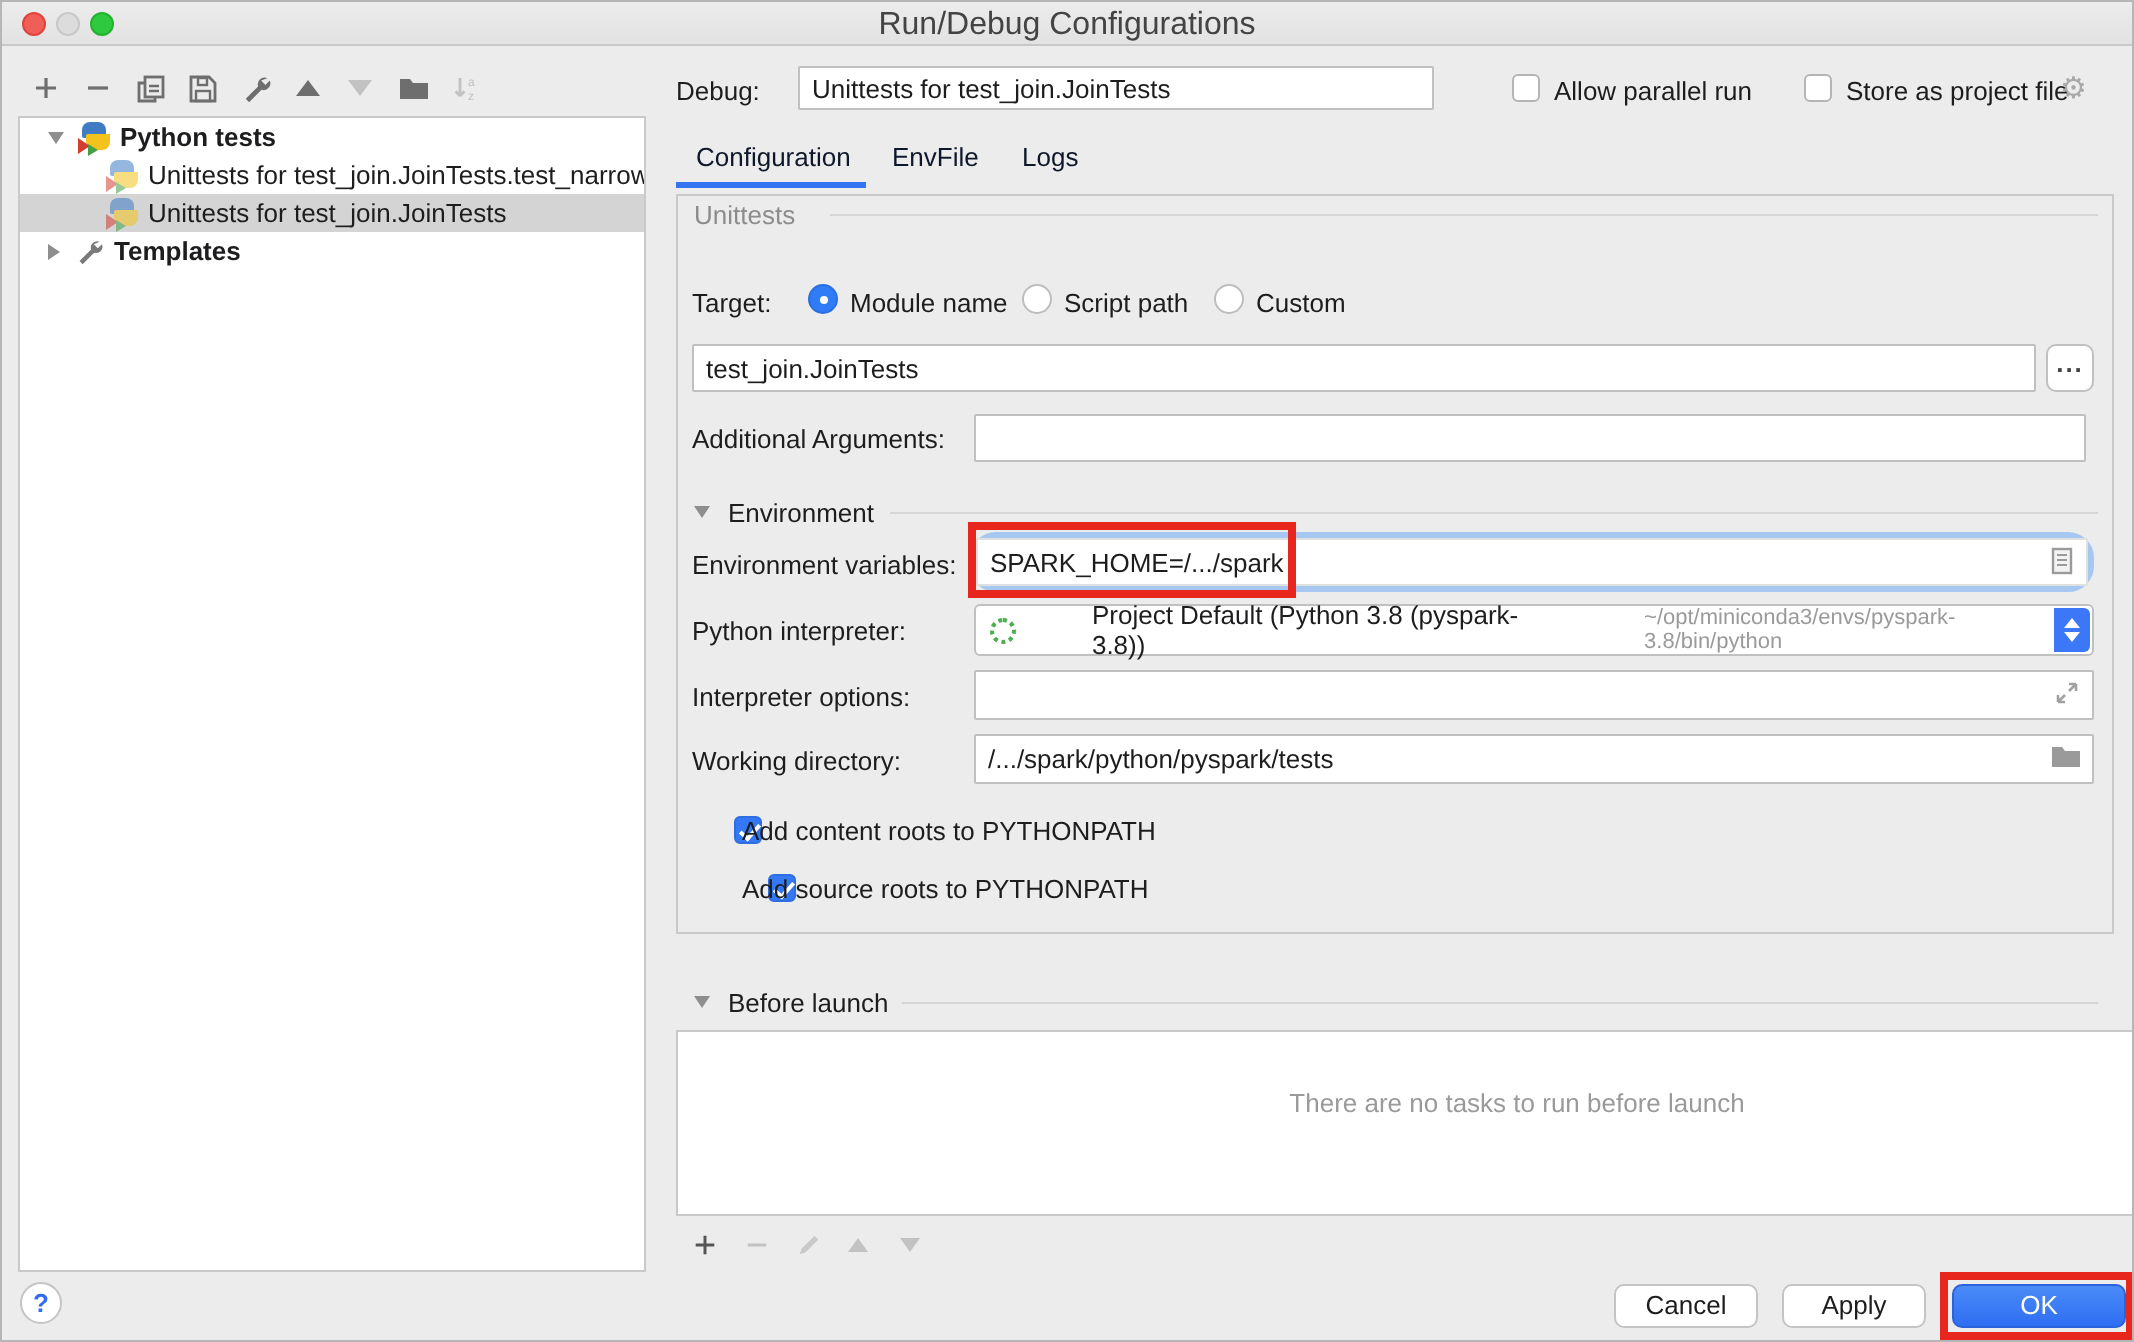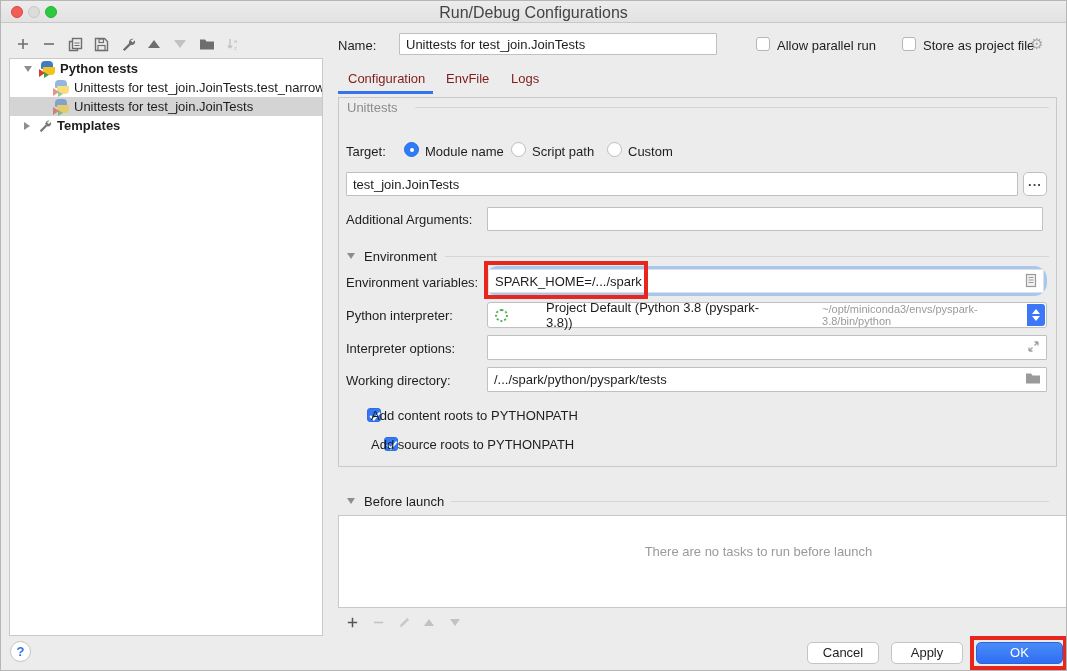--- a/index.html
+++ b/index.html
@@ -53,21 +53,21 @@
   
   input.txt { background:#fff; border:1px solid #c0c0c0; border-radius:1px;
     font-family:"Liberation Sans",sans-serif; font-size:13px; color:#1d1d1f; padding:0 6px; outline:none; }
   .cbx { width:14px; height:14px; border:1px solid #b5b5b5; border-radius:3px; background:#fff; display:inline-block; }
   .cbx.on { background:#3478f6; border-color:#2e6ee0; position:relative; }
   .cbx.on::after { content:""; position:absolute; left:4px; top:1px; width:4px; height:8px;
     border:solid #fff; border-width:0 2px 2px 0; transform:rotate(42deg); }
   .gear { color:#a9a9a9; font-size:15px; }
 
   
-  .tab { position:absolute; top:70px; font-size:13px; color:#7f1d1d; cursor:default; }
+  .tab { position:absolute; top:70px; font-size:13px; color:#0f172a; cursor:default; }
   .tab-underline { position:absolute; left:337px; top:90px; width:95px; height:3px; background:#3574f0; }
 
   
   .panel { position:absolute; left:337px; top:96px; width:719px; height:370px; border:1px solid #c9c9c9; }
   .gray-lbl { color:#8c8c8c; }
   .hair { position:absolute; height:1px; background:#d6d6d6; }
 
   .radio { width:15px; height:15px; border-radius:50%; background:#fff; border:1px solid #bdbdbd; display:inline-block; }
   .radio.on { background:#2f7cf6; border-color:#2a6fe0; position:relative; }
   .radio.on::after { content:""; position:absolute; left:4.5px; top:4.5px; width:4px; height:4px; border-radius:50%; background:#fff; }
@@ -196,21 +196,21 @@
     <span class="ic" style="margin-right:5px">
       <svg width="14" height="14" viewBox="0 0 16 16">
           <path d="M13.5 2.2a3.6 3.6 0 0 0-4.9 4.4L2 13.2 3.8 15l6.6-6.6a3.6 3.6 0 0 0 4.4-4.9L12.5 5.8 10.2 3.5z" fill="#7a7a7a"></path>
         </svg>
       </span>
     <span class="lbl bold">Templates</span>
   </div>
 </div>
 
 
-<div class="abs" style="left:337px; top:37px">Name:</div>
+<div class="abs" style="left:337px; top:37px">Debug:</div>
 <input class="txt abs" style="left: 398px; top: 32px; width: 318px; height: 22px;" value="Unittests for test_join.JoinTests">
 <span class="cbx abs" style="left:755px; top:36px"></span>
 <span class="abs" style="left:776px; top:37px">Allow parallel run</span>
 <span class="cbx abs" style="left:901px; top:36px"></span>
 <span class="abs" style="left:922px; top:37px">Store as project file</span>
 <span class="gear abs" style="left:1029px; top:34px">⚙</span>
 
 
 <span class="tab" style="left:347px">Configuration</span>
 <span class="tab" style="left:445px">EnvFile</span>

